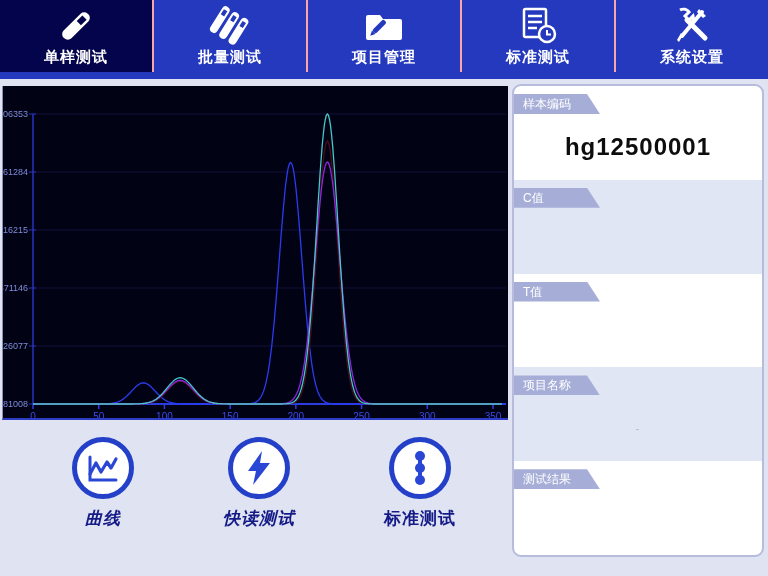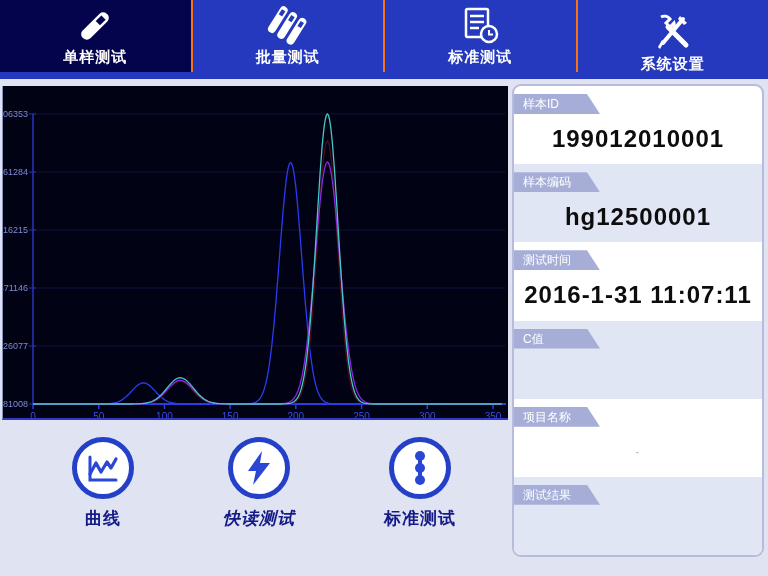--- a/index.html
+++ b/index.html
@@ -3,22 +3,22 @@
 <meta charset="utf-8">
 <style>
   * { margin:0; padding:0; box-sizing:border-box; }
   html,body { width:768px; height:576px; overflow:hidden; }
   body { background:#dfe3f2; font-family:"Liberation Sans", sans-serif; position:relative; }
 
   
   .nav { display:flex; width:768px; height:72px; background:#2439bd; }
   .tab { flex:1 1 0; background:#2439bd; color:#fff; display:flex; flex-direction:column;
          align-items:center; justify-content:flex-start; padding-top:6px; cursor:pointer;
-         border-right:2px solid #f97316; }
-  .tab:last-child { border-right:none;margin-top:7px; }
+         border-right:2px solid #fca5a5; }
+  .tab:last-child { border-right:none; }
   .tab.active { background:#04044d; }
   .tab .ticon { height:40px; display:flex; align-items:center; justify-content:center; }
   .tab .tlabel { font-size:15px; font-weight:bold; margin-top:2px; letter-spacing:1px; }
   .nav-strip { width:768px; height:7px; background:#2439bd; }
 
   
   .chart-panel { position:absolute; left:2px; top:86px; width:506px; height:334px;
                  background:#020215; border-left:1px solid #8890bc;
                  border-bottom:2px solid #2c3cc4; }
   .chart-panel svg { display:block; }
@@ -36,21 +36,21 @@
             font-size:24px; font-weight:bold; color:#0d0d0d; letter-spacing:1px;
             white-space:nowrap; }
   .fvalue.dim { font-size:13px; font-weight:normal; color:#b9bdd2; }
 
   
   .action { position:absolute; top:437px; width:126px; display:flex; flex-direction:column;
             align-items:center; cursor:pointer; }
   .action .circle { width:62px; height:62px; border-radius:50%; background:#ffffff;
                     border:5px solid #2440c8; display:flex; align-items:center; justify-content:center; }
   .action .alabel { margin-top:8px; font-size:17px; font-weight:bold; color:#141a86; letter-spacing:1px; }
-  .action.a1 { left:40px; } .action.a2 { left:196px;font-style:italic; } .action.a3 { left:357px;justify-content:flex-end; }
+  .action.a1 { left:40px;font-style:italic; } .action.a2 { left:196px;font-style:italic; } .action.a3 { left:357px;justify-content:flex-end; }
 </style>
 </head>
 <body>
 
 <div class="nav">
 
   <div class="tab active">
     <span class="ticon">
       <svg width="40" height="40" viewBox="0 0 40 40">
         <g transform="rotate(45 20 20)">
@@ -71,20 +71,32 @@
           <rect x="17" y="5" width="8" height="30" rx="4" fill="#fff"></rect>
           <rect x="19" y="9" width="4" height="6" fill="#2439bd"></rect>
           <rect x="28" y="5" width="8" height="30" rx="4" fill="#fff"></rect>
           <rect x="30" y="9" width="4" height="6" fill="#2439bd"></rect>
         </g>
       </svg>
     </span>
     <span class="tlabel">批量测试</span>
   </div>
 
+  <div class="tab">
+    <span class="ticon">
+      <svg width="42" height="40" viewBox="0 0 42 40">
+        <path d="M5 9 h12 l3 4 h17 a2 2 0 0 1 2 2 v17 a2 2 0 0 1 -2 2 H5 a2 2 0 0 1 -2 -2 V11 a2 2 0 0 1 2 -2 z" fill="#fff"></path>
+        <g transform="rotate(45 15 22)">
+          <rect x="12.5" y="12" width="5" height="16" rx="2" fill="#2439bd"></rect>
+          <path d="M12.5 28 l2.5 5 l2.5 -5 z" fill="#2439bd"></path>
+        </g>
+      </svg>
+    </span>
+    <span class="tlabel">项目管理</span>
+  </div>
 
   <div class="tab">
     <span class="ticon">
       <svg width="42" height="40" viewBox="0 0 42 40">
         <rect x="7" y="3" width="22" height="28" rx="1.5" fill="none" stroke="#fff" stroke-width="2.5"></rect>
         <line x1="11" y1="10" x2="25" y2="10" stroke="#fff" stroke-width="2.5"></line>
         <line x1="11" y1="16" x2="25" y2="16" stroke="#fff" stroke-width="2.5"></line>
         <line x1="11" y1="22" x2="20" y2="22" stroke="#fff" stroke-width="2.5"></line>
         <circle cx="30" cy="28" r="8" fill="#2439bd" stroke="#fff" stroke-width="2.5"></circle>
         <path d="M30 24 v4.5 h4" fill="none" stroke="#fff" stroke-width="2"></path>
@@ -147,33 +159,29 @@
       <text x="490" y="334" fill="#3b4ae8" font-size="10" text-anchor="middle" font-family="Liberation Sans, sans-serif">350</text>
       <path d="M30.0,318.0L31.1,318.0L32.1,318.0L33.2,318.0L34.2,318.0L35.3,318.0L36.3,318.0L37.4,318.0L38.4,318.0L39.5,318.0L40.5,318.0L41.6,318.0L42.6,318.0L43.7,318.0L44.7,318.0L45.8,318.0L46.8,318.0L47.9,318.0L48.9,318.0L50.0,318.0L51.0,318.0L52.1,318.0L53.1,318.0L54.2,318.0L55.2,318.0L56.3,318.0L57.3,318.0L58.4,318.0L59.4,318.0L60.5,318.0L61.5,318.0L62.6,318.0L63.6,318.0L64.7,318.0L65.7,318.0L66.8,318.0L67.9,318.0L68.9,318.0L70.0,318.0L71.0,318.0L72.1,318.0L73.1,318.0L74.2,318.0L75.2,318.0L76.3,318.0L77.3,318.0L78.4,318.0L79.4,318.0L80.5,318.0L81.5,318.0L82.6,318.0L83.6,318.0L84.7,318.0L85.7,318.0L86.8,318.0L87.8,318.0L88.9,318.0L89.9,318.0L91.0,318.0L92.0,318.0L93.1,318.0L94.1,318.0L95.2,318.0L96.2,318.0L97.3,318.0L98.3,318.0L99.4,317.9L100.4,317.9L101.5,317.9L102.5,317.9L103.6,317.8L104.7,317.8L105.7,317.7L106.8,317.6L107.8,317.5L108.9,317.4L109.9,317.2L111.0,317.0L112.0,316.8L113.1,316.5L114.1,316.2L115.2,315.8L116.2,315.4L117.3,314.9L118.3,314.3L119.4,313.6L120.4,312.9L121.5,312.1L122.5,311.3L123.6,310.3L124.6,309.3L125.7,308.3L126.7,307.2L127.8,306.0L128.8,304.9L129.9,303.8L130.9,302.7L132.0,301.6L133.0,300.6L134.1,299.7L135.1,298.9L136.2,298.2L137.2,297.6L138.3,297.2L139.3,297.0L140.4,296.9L141.5,297.0L142.5,297.2L143.6,297.6L144.6,298.2L145.7,298.9L146.7,299.7L147.8,300.6L148.8,301.6L149.9,302.7L150.9,303.8L152.0,304.9L153.0,306.0L154.1,307.2L155.1,308.3L156.2,309.3L157.2,310.3L158.3,311.3L159.3,312.1L160.4,312.9L161.4,313.6L162.5,314.3L163.5,314.9L164.6,315.4L165.6,315.8L166.7,316.2L167.7,316.5L168.8,316.8L169.8,317.0L170.9,317.2L171.9,317.4L173.0,317.5L174.0,317.6L175.1,317.7L176.1,317.8L177.2,317.8L178.3,317.9L179.3,317.9L180.4,317.9L181.4,317.9L182.5,318.0L183.5,318.0L184.6,318.0L185.6,318.0L186.7,318.0L187.7,318.0L188.8,318.0L189.8,318.0L190.9,318.0L191.9,318.0L193.0,318.0L194.0,318.0L195.1,318.0L196.1,318.0L197.2,318.0L198.2,318.0L199.3,318.0L200.3,318.0L201.4,318.0L202.4,318.0L203.5,318.0L204.5,318.0L205.6,318.0L206.6,318.0L207.7,318.0L208.7,318.0L209.8,318.0L210.8,318.0L211.9,318.0L212.9,318.0L214.0,318.0L215.1,318.0L216.1,318.0L217.2,318.0L218.2,318.0L219.3,318.0L220.3,318.0L221.4,318.0L222.4,318.0L223.5,318.0L224.5,318.0L225.6,318.0L226.6,318.0L227.7,318.0L228.7,318.0L229.8,318.0L230.8,318.0L231.9,318.0L232.9,318.0L234.0,318.0L235.0,318.0L236.1,318.0L237.1,318.0L238.2,318.0L239.2,318.0L240.3,318.0L241.3,318.0L242.4,317.9L243.4,317.9L244.5,317.9L245.5,317.8L246.6,317.7L247.6,317.6L248.7,317.4L249.7,317.2L250.8,316.9L251.9,316.6L252.9,316.1L254.0,315.4L255.0,314.6L256.1,313.5L257.1,312.2L258.2,310.5L259.2,308.4L260.3,305.9L261.3,302.8L262.4,299.2L263.4,294.8L264.5,289.7L265.5,283.8L266.6,276.9L267.6,269.2L268.7,260.5L269.7,250.9L270.8,240.3L271.8,228.8L272.9,216.6L273.9,203.8L275.0,190.4L276.0,176.7L277.1,162.9L278.1,149.3L279.2,136.1L280.2,123.6L281.3,112.1L282.3,101.8L283.4,93.0L284.4,85.9L285.5,80.7L286.5,77.6L287.6,76.5L288.7,77.6L289.7,80.7L290.8,85.9L291.8,93.0L292.9,101.8L293.9,112.1L295.0,123.6L296.0,136.1L297.1,149.3L298.1,162.9L299.2,176.7L300.2,190.4L301.3,203.8L302.3,216.6L303.4,228.8L304.4,240.3L305.5,250.9L306.5,260.5L307.6,269.2L308.6,276.9L309.7,283.8L310.7,289.7L311.8,294.8L312.8,299.2L313.9,302.8L314.9,305.9L316.0,308.4L317.0,310.5L318.1,312.2L319.1,313.5L320.2,314.6L321.2,315.4L322.3,316.1L323.3,316.6L324.4,316.9L325.5,317.2L326.5,317.4L327.6,317.6L328.6,317.7L329.7,317.8L330.7,317.9L331.8,317.9L332.8,317.9L333.9,318.0L334.9,318.0L336.0,318.0L337.0,318.0L338.1,318.0L339.1,318.0L340.2,318.0L341.2,318.0L342.3,318.0L343.3,318.0L344.4,318.0L345.4,318.0L346.5,318.0L347.5,318.0L348.6,318.0L349.6,318.0L350.7,318.0L351.7,318.0L352.8,318.0L353.8,318.0L354.9,318.0L355.9,318.0L357.0,318.0L358.0,318.0L359.1,318.0L360.1,318.0L361.2,318.0L362.3,318.0L363.3,318.0L364.4,318.0L365.4,318.0L366.5,318.0L367.5,318.0L368.6,318.0L369.6,318.0L370.7,318.0L371.7,318.0L372.8,318.0L373.8,318.0L374.9,318.0L375.9,318.0L377.0,318.0L378.0,318.0L379.1,318.0L380.1,318.0L381.2,318.0L382.2,318.0L383.3,318.0L384.3,318.0L385.4,318.0L386.4,318.0L387.5,318.0L388.5,318.0L389.6,318.0L390.6,318.0L391.7,318.0L392.7,318.0L393.8,318.0L394.8,318.0L395.9,318.0L396.9,318.0L398.0,318.0L399.1,318.0L400.1,318.0L401.2,318.0L402.2,318.0L403.3,318.0L404.3,318.0L405.4,318.0L406.4,318.0L407.5,318.0L408.5,318.0L409.6,318.0L410.6,318.0L411.7,318.0L412.7,318.0L413.8,318.0L414.8,318.0L415.9,318.0L416.9,318.0L418.0,318.0L419.0,318.0L420.1,318.0L421.1,318.0L422.2,318.0L423.2,318.0L424.3,318.0L425.3,318.0L426.4,318.0L427.4,318.0L428.5,318.0L429.5,318.0L430.6,318.0L431.6,318.0L432.7,318.0L433.7,318.0L434.8,318.0L435.9,318.0L436.9,318.0L438.0,318.0L439.0,318.0L440.1,318.0L441.1,318.0L442.2,318.0L443.2,318.0L444.3,318.0L445.3,318.0L446.4,318.0L447.4,318.0L448.5,318.0L449.5,318.0L450.6,318.0L451.6,318.0L452.7,318.0L453.7,318.0L454.8,318.0L455.8,318.0L456.9,318.0L457.9,318.0L459.0,318.0L460.0,318.0L461.1,318.0L462.1,318.0L463.2,318.0L464.2,318.0L465.3,318.0L466.3,318.0L467.4,318.0L468.4,318.0L469.5,318.0L470.5,318.0L471.6,318.0L472.7,318.0L473.7,318.0L474.8,318.0L475.8,318.0L476.9,318.0L477.9,318.0L479.0,318.0L480.0,318.0L481.1,318.0L482.1,318.0L483.2,318.0L484.2,318.0L485.3,318.0L486.3,318.0L487.4,318.0L488.4,318.0L489.5,318.0L490.5,318.0L491.6,318.0L492.6,318.0L493.7,318.0L494.7,318.0L495.8,318.0L496.8,318.0L497.9,318.0L498.9,318.0" fill="none" stroke="#2a3cf0" stroke-width="1.3"></path>
       <path d="M30.0,318.0L31.1,318.0L32.1,318.0L33.2,318.0L34.2,318.0L35.3,318.0L36.3,318.0L37.4,318.0L38.4,318.0L39.5,318.0L40.5,318.0L41.6,318.0L42.6,318.0L43.7,318.0L44.7,318.0L45.8,318.0L46.8,318.0L47.9,318.0L48.9,318.0L50.0,318.0L51.0,318.0L52.1,318.0L53.1,318.0L54.2,318.0L55.2,318.0L56.3,318.0L57.3,318.0L58.4,318.0L59.4,318.0L60.5,318.0L61.5,318.0L62.6,318.0L63.6,318.0L64.7,318.0L65.7,318.0L66.8,318.0L67.9,318.0L68.9,318.0L70.0,318.0L71.0,318.0L72.1,318.0L73.1,318.0L74.2,318.0L75.2,318.0L76.3,318.0L77.3,318.0L78.4,318.0L79.4,318.0L80.5,318.0L81.5,318.0L82.6,318.0L83.6,318.0L84.7,318.0L85.7,318.0L86.8,318.0L87.8,318.0L88.9,318.0L89.9,318.0L91.0,318.0L92.0,318.0L93.1,318.0L94.1,318.0L95.2,318.0L96.2,318.0L97.3,318.0L98.3,318.0L99.4,318.0L100.4,318.0L101.5,318.0L102.5,318.0L103.6,318.0L104.7,318.0L105.7,318.0L106.8,318.0L107.8,318.0L108.9,318.0L109.9,318.0L111.0,318.0L112.0,318.0L113.1,318.0L114.1,318.0L115.2,318.0L116.2,318.0L117.3,318.0L118.3,318.0L119.4,318.0L120.4,318.0L121.5,318.0L122.5,318.0L123.6,318.0L124.6,318.0L125.7,318.0L126.7,318.0L127.8,318.0L128.8,318.0L129.9,318.0L130.9,318.0L132.0,318.0L133.0,318.0L134.1,317.9L135.1,317.9L136.2,317.9L137.2,317.9L138.3,317.8L139.3,317.8L140.4,317.7L141.5,317.6L142.5,317.5L143.6,317.4L144.6,317.2L145.7,317.1L146.7,316.9L147.8,316.6L148.8,316.3L149.9,315.9L150.9,315.5L152.0,315.1L153.0,314.5L154.1,313.9L155.1,313.3L156.2,312.5L157.2,311.7L158.3,310.8L159.3,309.9L160.4,308.9L161.4,307.8L162.5,306.7L163.5,305.6L164.6,304.4L165.6,303.2L166.7,302.1L167.7,301.0L168.8,299.9L169.8,299.0L170.9,298.1L171.9,297.3L173.0,296.6L174.0,296.1L175.1,295.7L176.1,295.4L177.2,295.3L178.3,295.4L179.3,295.7L180.4,296.1L181.4,296.6L182.5,297.3L183.5,298.1L184.6,299.0L185.6,299.9L186.7,301.0L187.7,302.1L188.8,303.2L189.8,304.4L190.9,305.6L191.9,306.7L193.0,307.8L194.0,308.9L195.1,309.9L196.1,310.8L197.2,311.7L198.2,312.5L199.3,313.3L200.3,313.9L201.4,314.5L202.4,315.1L203.5,315.5L204.5,315.9L205.6,316.3L206.6,316.6L207.7,316.9L208.7,317.1L209.8,317.2L210.8,317.4L211.9,317.5L212.9,317.6L214.0,317.7L215.1,317.8L216.1,317.8L217.2,317.9L218.2,317.9L219.3,317.9L220.3,317.9L221.4,318.0L222.4,318.0L223.5,318.0L224.5,318.0L225.6,318.0L226.6,318.0L227.7,318.0L228.7,318.0L229.8,318.0L230.8,318.0L231.9,318.0L232.9,318.0L234.0,318.0L235.0,318.0L236.1,318.0L237.1,318.0L238.2,318.0L239.2,318.0L240.3,318.0L241.3,318.0L242.4,318.0L243.4,318.0L244.5,318.0L245.5,318.0L246.6,318.0L247.6,318.0L248.7,318.0L249.7,318.0L250.8,318.0L251.9,318.0L252.9,318.0L254.0,318.0L255.0,318.0L256.1,318.0L257.1,318.0L258.2,318.0L259.2,318.0L260.3,318.0L261.3,318.0L262.4,318.0L263.4,318.0L264.5,318.0L265.5,318.0L266.6,318.0L267.6,318.0L268.7,318.0L269.7,318.0L270.8,318.0L271.8,318.0L272.9,318.0L273.9,318.0L275.0,318.0L276.0,318.0L277.1,318.0L278.1,318.0L279.2,318.0L280.2,318.0L281.3,318.0L282.3,317.9L283.4,317.9L284.4,317.9L285.5,317.8L286.5,317.7L287.6,317.6L288.7,317.4L289.7,317.1L290.8,316.8L291.8,316.3L292.9,315.7L293.9,314.8L295.0,313.7L296.0,312.3L297.1,310.5L298.1,308.2L299.2,305.3L300.2,301.7L301.3,297.4L302.3,292.1L303.4,285.9L304.4,278.6L305.5,270.2L306.5,260.5L307.6,249.6L308.6,237.5L309.7,224.2L310.7,209.9L311.8,194.7L312.8,178.8L313.9,162.6L314.9,146.2L316.0,130.2L317.0,114.8L318.1,100.4L319.1,87.4L320.2,76.2L321.2,67.2L322.3,60.5L323.3,56.4L324.4,55.0L325.5,56.4L326.5,60.5L327.6,67.2L328.6,76.2L329.7,87.4L330.7,100.4L331.8,114.8L332.8,130.2L333.9,146.2L334.9,162.6L336.0,178.8L337.0,194.7L338.1,209.9L339.1,224.2L340.2,237.5L341.2,249.6L342.3,260.5L343.3,270.2L344.4,278.6L345.4,285.9L346.5,292.1L347.5,297.4L348.6,301.7L349.6,305.3L350.7,308.2L351.7,310.5L352.8,312.3L353.8,313.7L354.9,314.8L355.9,315.7L357.0,316.3L358.0,316.8L359.1,317.1L360.1,317.4L361.2,317.6L362.3,317.7L363.3,317.8L364.4,317.9L365.4,317.9L366.5,317.9L367.5,318.0L368.6,318.0L369.6,318.0L370.7,318.0L371.7,318.0L372.8,318.0L373.8,318.0L374.9,318.0L375.9,318.0L377.0,318.0L378.0,318.0L379.1,318.0L380.1,318.0L381.2,318.0L382.2,318.0L383.3,318.0L384.3,318.0L385.4,318.0L386.4,318.0L387.5,318.0L388.5,318.0L389.6,318.0L390.6,318.0L391.7,318.0L392.7,318.0L393.8,318.0L394.8,318.0L395.9,318.0L396.9,318.0L398.0,318.0L399.1,318.0L400.1,318.0L401.2,318.0L402.2,318.0L403.3,318.0L404.3,318.0L405.4,318.0L406.4,318.0L407.5,318.0L408.5,318.0L409.6,318.0L410.6,318.0L411.7,318.0L412.7,318.0L413.8,318.0L414.8,318.0L415.9,318.0L416.9,318.0L418.0,318.0L419.0,318.0L420.1,318.0L421.1,318.0L422.2,318.0L423.2,318.0L424.3,318.0L425.3,318.0L426.4,318.0L427.4,318.0L428.5,318.0L429.5,318.0L430.6,318.0L431.6,318.0L432.7,318.0L433.7,318.0L434.8,318.0L435.9,318.0L436.9,318.0L438.0,318.0L439.0,318.0L440.1,318.0L441.1,318.0L442.2,318.0L443.2,318.0L444.3,318.0L445.3,318.0L446.4,318.0L447.4,318.0L448.5,318.0L449.5,318.0L450.6,318.0L451.6,318.0L452.7,318.0L453.7,318.0L454.8,318.0L455.8,318.0L456.9,318.0L457.9,318.0L459.0,318.0L460.0,318.0L461.1,318.0L462.1,318.0L463.2,318.0L464.2,318.0L465.3,318.0L466.3,318.0L467.4,318.0L468.4,318.0L469.5,318.0L470.5,318.0L471.6,318.0L472.7,318.0L473.7,318.0L474.8,318.0L475.8,318.0L476.9,318.0L477.9,318.0L479.0,318.0L480.0,318.0L481.1,318.0L482.1,318.0L483.2,318.0L484.2,318.0L485.3,318.0L486.3,318.0L487.4,318.0L488.4,318.0L489.5,318.0L490.5,318.0L491.6,318.0L492.6,318.0L493.7,318.0L494.7,318.0L495.8,318.0L496.8,318.0L497.9,318.0L498.9,318.0" fill="none" stroke="#4a0d18" stroke-width="1.3"></path>
       <path d="M30.0,318.0L31.1,318.0L32.1,318.0L33.2,318.0L34.2,318.0L35.3,318.0L36.3,318.0L37.4,318.0L38.4,318.0L39.5,318.0L40.5,318.0L41.6,318.0L42.6,318.0L43.7,318.0L44.7,318.0L45.8,318.0L46.8,318.0L47.9,318.0L48.9,318.0L50.0,318.0L51.0,318.0L52.1,318.0L53.1,318.0L54.2,318.0L55.2,318.0L56.3,318.0L57.3,318.0L58.4,318.0L59.4,318.0L60.5,318.0L61.5,318.0L62.6,318.0L63.6,318.0L64.7,318.0L65.7,318.0L66.8,318.0L67.9,318.0L68.9,318.0L70.0,318.0L71.0,318.0L72.1,318.0L73.1,318.0L74.2,318.0L75.2,318.0L76.3,318.0L77.3,318.0L78.4,318.0L79.4,318.0L80.5,318.0L81.5,318.0L82.6,318.0L83.6,318.0L84.7,318.0L85.7,318.0L86.8,318.0L87.8,318.0L88.9,318.0L89.9,318.0L91.0,318.0L92.0,318.0L93.1,318.0L94.1,318.0L95.2,318.0L96.2,318.0L97.3,318.0L98.3,318.0L99.4,318.0L100.4,318.0L101.5,318.0L102.5,318.0L103.6,318.0L104.7,318.0L105.7,318.0L106.8,318.0L107.8,318.0L108.9,318.0L109.9,318.0L111.0,318.0L112.0,318.0L113.1,318.0L114.1,318.0L115.2,318.0L116.2,318.0L117.3,318.0L118.3,318.0L119.4,318.0L120.4,318.0L121.5,318.0L122.5,318.0L123.6,318.0L124.6,318.0L125.7,318.0L126.7,318.0L127.8,318.0L128.8,318.0L129.9,318.0L130.9,318.0L132.0,317.9L133.0,317.9L134.1,317.9L135.1,317.9L136.2,317.8L137.2,317.8L138.3,317.7L139.3,317.6L140.4,317.5L141.5,317.4L142.5,317.3L143.6,317.1L144.6,316.9L145.7,316.7L146.7,316.4L147.8,316.1L148.8,315.7L149.9,315.3L150.9,314.8L152.0,314.3L153.0,313.7L154.1,313.0L155.1,312.3L156.2,311.5L157.2,310.6L158.3,309.6L159.3,308.7L160.4,307.6L161.4,306.5L162.5,305.4L163.5,304.3L164.6,303.1L165.6,302.0L166.7,300.9L167.7,299.8L168.8,298.8L169.8,297.9L170.9,297.0L171.9,296.3L173.0,295.6L174.0,295.1L175.1,294.7L176.1,294.5L177.2,294.4L178.3,294.5L179.3,294.7L180.4,295.1L181.4,295.6L182.5,296.3L183.5,297.0L184.6,297.9L185.6,298.8L186.7,299.8L187.7,300.9L188.8,302.0L189.8,303.1L190.9,304.3L191.9,305.4L193.0,306.5L194.0,307.6L195.1,308.7L196.1,309.6L197.2,310.6L198.2,311.5L199.3,312.3L200.3,313.0L201.4,313.7L202.4,314.3L203.5,314.8L204.5,315.3L205.6,315.7L206.6,316.1L207.7,316.4L208.7,316.7L209.8,316.9L210.8,317.1L211.9,317.3L212.9,317.4L214.0,317.5L215.1,317.6L216.1,317.7L217.2,317.8L218.2,317.8L219.3,317.9L220.3,317.9L221.4,317.9L222.4,317.9L223.5,318.0L224.5,318.0L225.6,318.0L226.6,318.0L227.7,318.0L228.7,318.0L229.8,318.0L230.8,318.0L231.9,318.0L232.9,318.0L234.0,318.0L235.0,318.0L236.1,318.0L237.1,318.0L238.2,318.0L239.2,318.0L240.3,318.0L241.3,318.0L242.4,318.0L243.4,318.0L244.5,318.0L245.5,318.0L246.6,318.0L247.6,318.0L248.7,318.0L249.7,318.0L250.8,318.0L251.9,318.0L252.9,318.0L254.0,318.0L255.0,318.0L256.1,318.0L257.1,318.0L258.2,318.0L259.2,318.0L260.3,318.0L261.3,318.0L262.4,318.0L263.4,318.0L264.5,318.0L265.5,318.0L266.6,318.0L267.6,318.0L268.7,318.0L269.7,318.0L270.8,318.0L271.8,318.0L272.9,318.0L273.9,318.0L275.0,317.9L276.0,317.9L277.1,317.9L278.1,317.8L279.2,317.7L280.2,317.6L281.3,317.5L282.3,317.4L283.4,317.1L284.4,316.8L285.5,316.5L286.5,316.0L287.6,315.4L288.7,314.6L289.7,313.7L290.8,312.5L291.8,311.1L292.9,309.3L293.9,307.2L295.0,304.7L296.0,301.7L297.1,298.2L298.1,294.0L299.2,289.3L300.2,283.8L301.3,277.6L302.3,270.7L303.4,262.9L304.4,254.4L305.5,245.1L306.5,235.0L307.6,224.2L308.6,212.8L309.7,200.9L310.7,188.6L311.8,176.0L312.8,163.4L313.9,150.9L314.9,138.8L316.0,127.1L317.0,116.2L318.1,106.3L319.1,97.5L320.2,90.0L321.2,84.1L322.3,79.7L323.3,77.0L324.4,76.1L325.5,77.0L326.5,79.7L327.6,84.1L328.6,90.0L329.7,97.5L330.7,106.3L331.8,116.2L332.8,127.1L333.9,138.8L334.9,150.9L336.0,163.4L337.0,176.0L338.1,188.6L339.1,200.9L340.2,212.8L341.2,224.2L342.3,235.0L343.3,245.1L344.4,254.4L345.4,262.9L346.5,270.7L347.5,277.6L348.6,283.8L349.6,289.3L350.7,294.0L351.7,298.2L352.8,301.7L353.8,304.7L354.9,307.2L355.9,309.3L357.0,311.1L358.0,312.5L359.1,313.7L360.1,314.6L361.2,315.4L362.3,316.0L363.3,316.5L364.4,316.8L365.4,317.1L366.5,317.4L367.5,317.5L368.6,317.6L369.6,317.7L370.7,317.8L371.7,317.9L372.8,317.9L373.8,317.9L374.9,318.0L375.9,318.0L377.0,318.0L378.0,318.0L379.1,318.0L380.1,318.0L381.2,318.0L382.2,318.0L383.3,318.0L384.3,318.0L385.4,318.0L386.4,318.0L387.5,318.0L388.5,318.0L389.6,318.0L390.6,318.0L391.7,318.0L392.7,318.0L393.8,318.0L394.8,318.0L395.9,318.0L396.9,318.0L398.0,318.0L399.1,318.0L400.1,318.0L401.2,318.0L402.2,318.0L403.3,318.0L404.3,318.0L405.4,318.0L406.4,318.0L407.5,318.0L408.5,318.0L409.6,318.0L410.6,318.0L411.7,318.0L412.7,318.0L413.8,318.0L414.8,318.0L415.9,318.0L416.9,318.0L418.0,318.0L419.0,318.0L420.1,318.0L421.1,318.0L422.2,318.0L423.2,318.0L424.3,318.0L425.3,318.0L426.4,318.0L427.4,318.0L428.5,318.0L429.5,318.0L430.6,318.0L431.6,318.0L432.7,318.0L433.7,318.0L434.8,318.0L435.9,318.0L436.9,318.0L438.0,318.0L439.0,318.0L440.1,318.0L441.1,318.0L442.2,318.0L443.2,318.0L444.3,318.0L445.3,318.0L446.4,318.0L447.4,318.0L448.5,318.0L449.5,318.0L450.6,318.0L451.6,318.0L452.7,318.0L453.7,318.0L454.8,318.0L455.8,318.0L456.9,318.0L457.9,318.0L459.0,318.0L460.0,318.0L461.1,318.0L462.1,318.0L463.2,318.0L464.2,318.0L465.3,318.0L466.3,318.0L467.4,318.0L468.4,318.0L469.5,318.0L470.5,318.0L471.6,318.0L472.7,318.0L473.7,318.0L474.8,318.0L475.8,318.0L476.9,318.0L477.9,318.0L479.0,318.0L480.0,318.0L481.1,318.0L482.1,318.0L483.2,318.0L484.2,318.0L485.3,318.0L486.3,318.0L487.4,318.0L488.4,318.0L489.5,318.0L490.5,318.0L491.6,318.0L492.6,318.0L493.7,318.0L494.7,318.0L495.8,318.0L496.8,318.0L497.9,318.0L498.9,318.0" fill="none" stroke="#8c28e0" stroke-width="1.3"></path>
       <path d="M30.0,318.0L31.1,318.0L32.1,318.0L33.2,318.0L34.2,318.0L35.3,318.0L36.3,318.0L37.4,318.0L38.4,318.0L39.5,318.0L40.5,318.0L41.6,318.0L42.6,318.0L43.7,318.0L44.7,318.0L45.8,318.0L46.8,318.0L47.9,318.0L48.9,318.0L50.0,318.0L51.0,318.0L52.1,318.0L53.1,318.0L54.2,318.0L55.2,318.0L56.3,318.0L57.3,318.0L58.4,318.0L59.4,318.0L60.5,318.0L61.5,318.0L62.6,318.0L63.6,318.0L64.7,318.0L65.7,318.0L66.8,318.0L67.9,318.0L68.9,318.0L70.0,318.0L71.0,318.0L72.1,318.0L73.1,318.0L74.2,318.0L75.2,318.0L76.3,318.0L77.3,318.0L78.4,318.0L79.4,318.0L80.5,318.0L81.5,318.0L82.6,318.0L83.6,318.0L84.7,318.0L85.7,318.0L86.8,318.0L87.8,318.0L88.9,318.0L89.9,318.0L91.0,318.0L92.0,318.0L93.1,318.0L94.1,318.0L95.2,318.0L96.2,318.0L97.3,318.0L98.3,318.0L99.4,318.0L100.4,318.0L101.5,318.0L102.5,318.0L103.6,318.0L104.7,318.0L105.7,318.0L106.8,318.0L107.8,318.0L108.9,318.0L109.9,318.0L111.0,318.0L112.0,318.0L113.1,318.0L114.1,318.0L115.2,318.0L116.2,318.0L117.3,318.0L118.3,318.0L119.4,318.0L120.4,318.0L121.5,318.0L122.5,318.0L123.6,318.0L124.6,318.0L125.7,318.0L126.7,318.0L127.8,318.0L128.8,318.0L129.9,318.0L130.9,317.9L132.0,317.9L133.0,317.9L134.1,317.9L135.1,317.8L136.2,317.8L137.2,317.7L138.3,317.7L139.3,317.6L140.4,317.5L141.5,317.4L142.5,317.2L143.6,317.0L144.6,316.8L145.7,316.5L146.7,316.2L147.8,315.9L148.8,315.5L149.9,315.0L150.9,314.4L152.0,313.8L153.0,313.2L154.1,312.4L155.1,311.6L156.2,310.7L157.2,309.7L158.3,308.7L159.3,307.6L160.4,306.4L161.4,305.2L162.5,304.0L163.5,302.7L164.6,301.4L165.6,300.2L166.7,298.9L167.7,297.7L168.8,296.6L169.8,295.6L170.9,294.6L171.9,293.8L173.0,293.1L174.0,292.5L175.1,292.1L176.1,291.8L177.2,291.7L178.3,291.8L179.3,292.1L180.4,292.5L181.4,293.1L182.5,293.8L183.5,294.6L184.6,295.6L185.6,296.6L186.7,297.7L187.7,298.9L188.8,300.2L189.8,301.4L190.9,302.7L191.9,304.0L193.0,305.2L194.0,306.4L195.1,307.6L196.1,308.7L197.2,309.7L198.2,310.7L199.3,311.6L200.3,312.4L201.4,313.2L202.4,313.8L203.5,314.4L204.5,315.0L205.6,315.5L206.6,315.9L207.7,316.2L208.7,316.5L209.8,316.8L210.8,317.0L211.9,317.2L212.9,317.4L214.0,317.5L215.1,317.6L216.1,317.7L217.2,317.7L218.2,317.8L219.3,317.8L220.3,317.9L221.4,317.9L222.4,317.9L223.5,317.9L224.5,318.0L225.6,318.0L226.6,318.0L227.7,318.0L228.7,318.0L229.8,318.0L230.8,318.0L231.9,318.0L232.9,318.0L234.0,318.0L235.0,318.0L236.1,318.0L237.1,318.0L238.2,318.0L239.2,318.0L240.3,318.0L241.3,318.0L242.4,318.0L243.4,318.0L244.5,318.0L245.5,318.0L246.6,318.0L247.6,318.0L248.7,318.0L249.7,318.0L250.8,318.0L251.9,318.0L252.9,318.0L254.0,318.0L255.0,318.0L256.1,318.0L257.1,318.0L258.2,318.0L259.2,318.0L260.3,318.0L261.3,318.0L262.4,318.0L263.4,318.0L264.5,318.0L265.5,318.0L266.6,318.0L267.6,318.0L268.7,318.0L269.7,318.0L270.8,318.0L271.8,318.0L272.9,318.0L273.9,318.0L275.0,318.0L276.0,318.0L277.1,318.0L278.1,318.0L279.2,318.0L280.2,317.9L281.3,317.9L282.3,317.9L283.4,317.8L284.4,317.7L285.5,317.6L286.5,317.4L287.6,317.1L288.7,316.8L289.7,316.4L290.8,315.8L291.8,315.0L292.9,314.0L293.9,312.7L295.0,311.1L296.0,309.0L297.1,306.4L298.1,303.2L299.2,299.3L300.2,294.6L301.3,289.0L302.3,282.4L303.4,274.8L304.4,266.0L305.5,256.0L306.5,244.7L307.6,232.2L308.6,218.6L309.7,203.9L310.7,188.3L311.8,171.9L312.8,155.0L313.9,137.8L314.9,120.8L316.0,104.2L317.0,88.3L318.1,73.7L319.1,60.6L320.2,49.3L321.2,40.2L322.3,33.5L323.3,29.4L324.4,28.0L325.5,29.4L326.5,33.5L327.6,40.2L328.6,49.3L329.7,60.6L330.7,73.7L331.8,88.3L332.8,104.2L333.9,120.8L334.9,137.8L336.0,155.0L337.0,171.9L338.1,188.3L339.1,203.9L340.2,218.6L341.2,232.2L342.3,244.7L343.3,256.0L344.4,266.0L345.4,274.8L346.5,282.4L347.5,289.0L348.6,294.6L349.6,299.3L350.7,303.2L351.7,306.4L352.8,309.0L353.8,311.1L354.9,312.7L355.9,314.0L357.0,315.0L358.0,315.8L359.1,316.4L360.1,316.8L361.2,317.1L362.3,317.4L363.3,317.6L364.4,317.7L365.4,317.8L366.5,317.9L367.5,317.9L368.6,317.9L369.6,318.0L370.7,318.0L371.7,318.0L372.8,318.0L373.8,318.0L374.9,318.0L375.9,318.0L377.0,318.0L378.0,318.0L379.1,318.0L380.1,318.0L381.2,318.0L382.2,318.0L383.3,318.0L384.3,318.0L385.4,318.0L386.4,318.0L387.5,318.0L388.5,318.0L389.6,318.0L390.6,318.0L391.7,318.0L392.7,318.0L393.8,318.0L394.8,318.0L395.9,318.0L396.9,318.0L398.0,318.0L399.1,318.0L400.1,318.0L401.2,318.0L402.2,318.0L403.3,318.0L404.3,318.0L405.4,318.0L406.4,318.0L407.5,318.0L408.5,318.0L409.6,318.0L410.6,318.0L411.7,318.0L412.7,318.0L413.8,318.0L414.8,318.0L415.9,318.0L416.9,318.0L418.0,318.0L419.0,318.0L420.1,318.0L421.1,318.0L422.2,318.0L423.2,318.0L424.3,318.0L425.3,318.0L426.4,318.0L427.4,318.0L428.5,318.0L429.5,318.0L430.6,318.0L431.6,318.0L432.7,318.0L433.7,318.0L434.8,318.0L435.9,318.0L436.9,318.0L438.0,318.0L439.0,318.0L440.1,318.0L441.1,318.0L442.2,318.0L443.2,318.0L444.3,318.0L445.3,318.0L446.4,318.0L447.4,318.0L448.5,318.0L449.5,318.0L450.6,318.0L451.6,318.0L452.7,318.0L453.7,318.0L454.8,318.0L455.8,318.0L456.9,318.0L457.9,318.0L459.0,318.0L460.0,318.0L461.1,318.0L462.1,318.0L463.2,318.0L464.2,318.0L465.3,318.0L466.3,318.0L467.4,318.0L468.4,318.0L469.5,318.0L470.5,318.0L471.6,318.0L472.7,318.0L473.7,318.0L474.8,318.0L475.8,318.0L476.9,318.0L477.9,318.0L479.0,318.0L480.0,318.0L481.1,318.0L482.1,318.0L483.2,318.0L484.2,318.0L485.3,318.0L486.3,318.0L487.4,318.0L488.4,318.0L489.5,318.0L490.5,318.0L491.6,318.0L492.6,318.0L493.7,318.0L494.7,318.0L495.8,318.0L496.8,318.0L497.9,318.0L498.9,318.0" fill="none" stroke="#46c8c8" stroke-width="1.3"></path>
     </svg>
 </div>
 
 <div class="info-card">
   <div class="field">
-    <div class="chip">样本ID</div>
-    <div class="fvalue">199012010001</div>
-  </div>
-  <div class="field">
     <div class="chip">样本编码</div>
     <div class="fvalue">hg12500001</div>
   </div>
   <div class="field">
-    <div class="chip">测试时间</div>
-    <div class="fvalue">2016-1-31 11:07:11</div>
-  </div>
-  <div class="field">
     <div class="chip">C值</div>
+    <div class="fvalue"></div>
+  </div>
+  <div class="field">
+    <div class="chip">T值</div>
     <div class="fvalue"></div>
   </div>
   <div class="field">
     <div class="chip">项目名称</div>
     <div class="fvalue dim">-</div>
   </div>
   <div class="field">
     <div class="chip">测试结果</div>
     <div class="fvalue"></div>
   </div>

